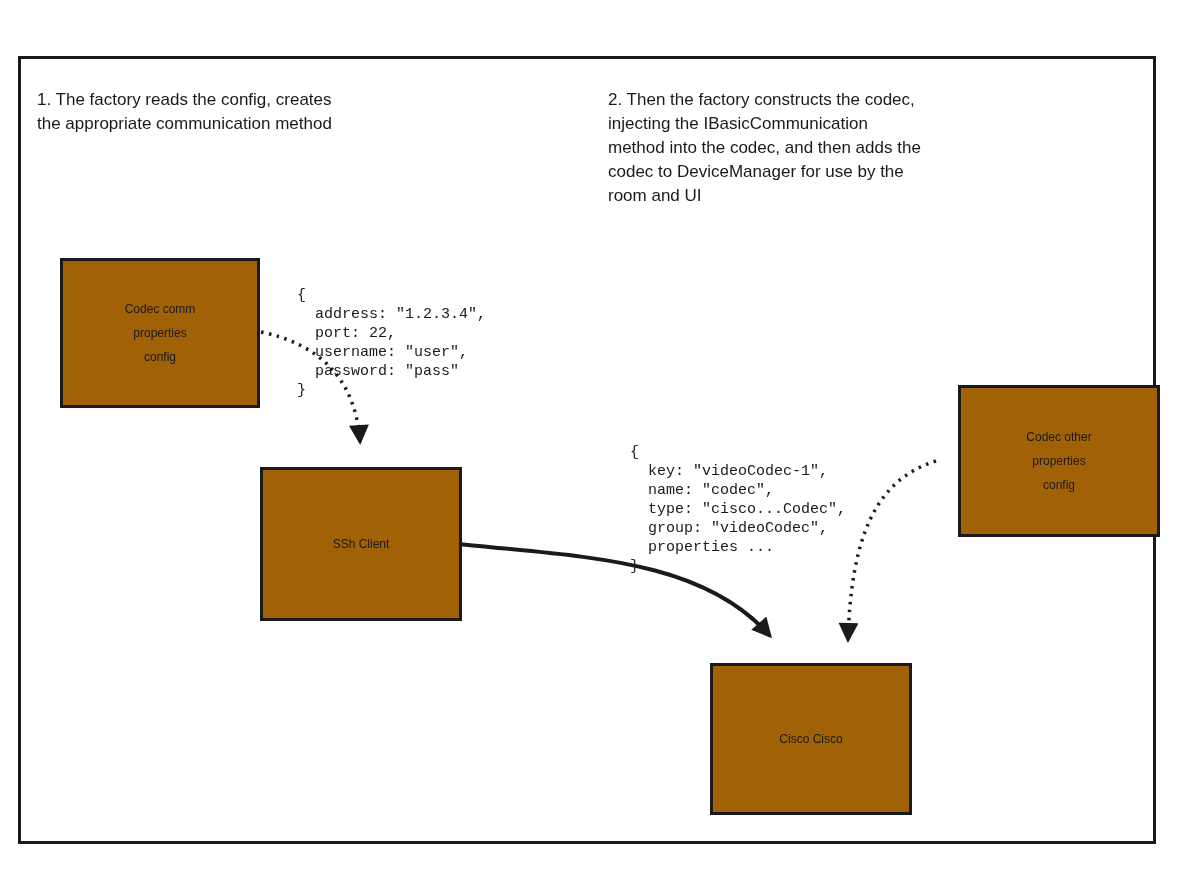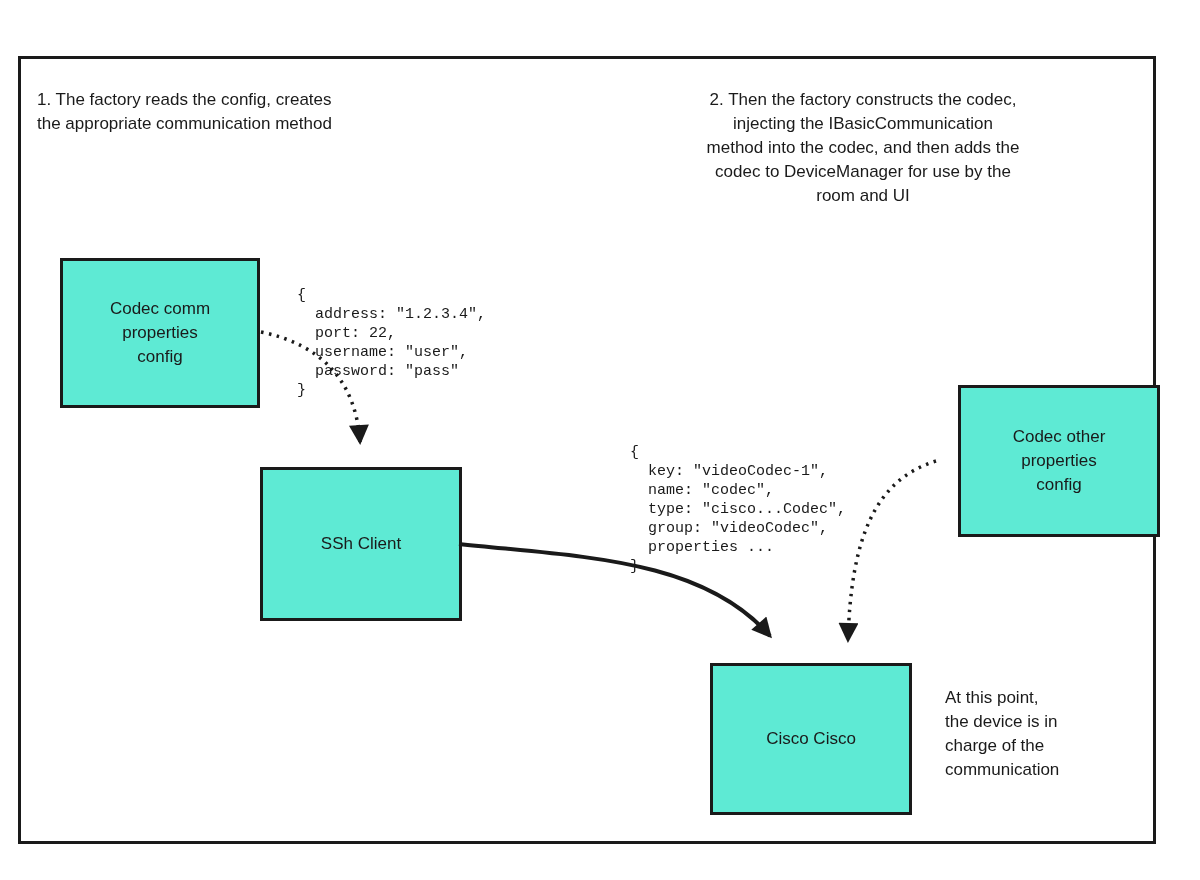--- a/index.html
+++ b/index.html
@@ -28,26 +28,26 @@
   }
   .note {
     position: absolute;
     font-size: 17px;
     line-height: 24px;
     white-space: pre-line;
   }
   .node {
     position: absolute;
     border: 3px solid #1a1a1a;
-    background: #5eead4;
+    background: #a16207;
     display: flex;
     align-items: center;
     justify-content: center;
     text-align: center;
-    font-size: 17px;
+    font-size: 12px;
     line-height: 24px;
     white-space: pre-line;
   }
   .code {
     position: absolute;
     font-family: "Liberation Mono", "DejaVu Sans Mono", monospace;
     font-size: 15px;
     line-height: 19px;
     white-space: pre;
     color: #1a1a1a;
@@ -64,21 +64,21 @@
 </head>
 <body>
 
 <div class="canvas">
 
   <div class="frame"></div>
 
   <div class="note" style="left:37px; top:88px; width:460px;">1. The factory reads the config, creates
 the appropriate communication method</div>
 
-  <div class="note" style="left:608px; top:88px; width:510px;text-align:center;">2. Then the factory constructs the codec,
+  <div class="note" style="left:608px; top:88px; width:510px;">2. Then the factory constructs the codec,
 injecting the IBasicCommunication
 method into the codec, and then adds the
 codec to DeviceManager for use by the
 room and UI</div>
 
   <div class="node" style="left:60px; top:258px; width:194px; height:144px;">Codec comm
 properties
 config</div>
 
   <div class="code" style="left:297px; top:286px;">{
@@ -97,24 +97,20 @@
   group: "videoCodec",
   properties ...
 }</div>
 
   <div class="node" style="left:958px; top:385px; width:196px; height:146px;">Codec other
 properties
 config</div>
 
   <div class="node" style="left:710px; top:663px; width:196px; height:146px;">Cisco Cisco</div>
 
-  <div class="note" style="left:945px; top:686px; width:200px;">At this point,
-the device is in
-charge of the
-communication</div>
 
   <svg class="arrows" viewBox="0 0 1200 880" xmlns="http://www.w3.org/2000/svg">
     <defs>
       <marker id="arrowhead" markerUnits="userSpaceOnUse" markerWidth="24" markerHeight="20" viewBox="0 0 10 10" refX="8.5" refY="5" orient="auto">
         <path d="M0,0 L10,5 L0,10 z" fill="#1a1a1a"></path>
       </marker>
     </defs>
 
     <path d="M 261 332 C 320 344, 356 380, 360 442" fill="none" stroke="#1a1a1a" stroke-width="3.5" stroke-dasharray="2.5 5.5" marker-end="url(#arrowhead)"></path>
 

